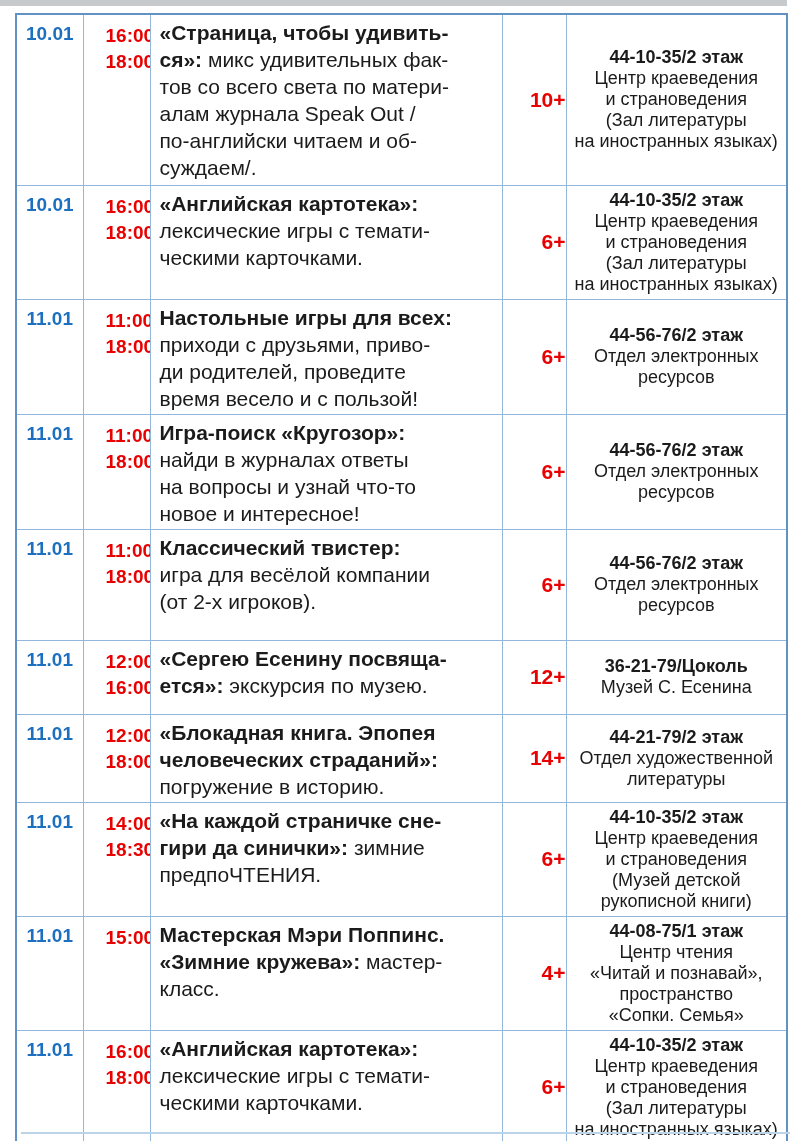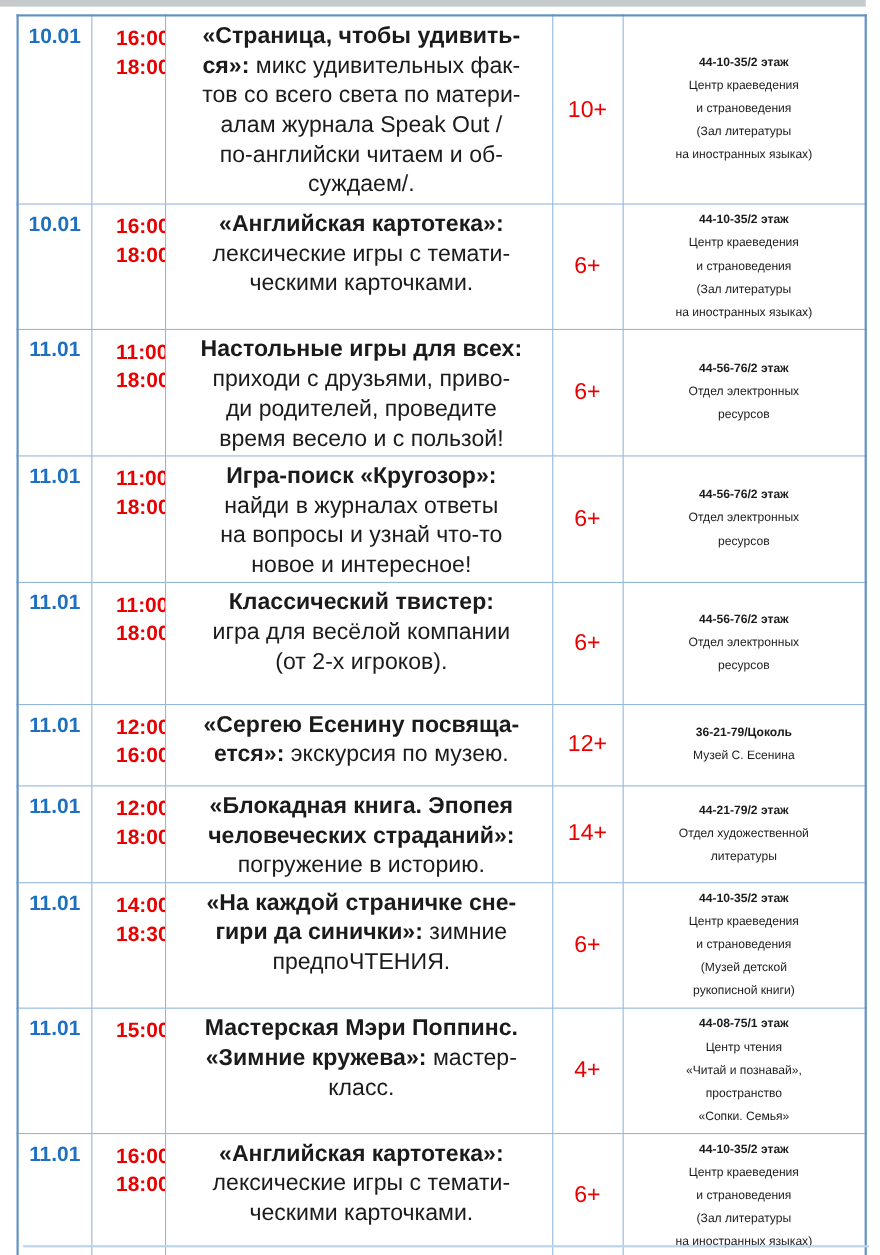--- a/index.html
+++ b/index.html
@@ -31,30 +31,30 @@
     vertical-align:top;text-align:center;padding-top:8px;
     color:var(--date-blue);font-weight:bold;font-size:19px;
   }
   td.time{
     vertical-align:top;text-align:center;padding-top:8px;
     color:var(--accent-red);font-weight:bold;font-size:19px;line-height:26px;
     white-space:pre-line;
     padding-left:22px;
   }
   td.desc{
-    vertical-align:top;text-align:center;padding:4px 4px 2px 9px;
+    vertical-align:top;text-align:left;padding:4px 4px 2px 9px;
     font-size:21px;line-height:27px;white-space:pre-wrap;
   }
   td.age{
-    vertical-align:middle;text-align:center;
-    color:var(--accent-red);font-weight:normal;font-size:21px;
+    vertical-align:middle;text-align:right;
+    color:var(--accent-red);font-weight:bold;font-size:21px;
   }
   td.loc{
     vertical-align:middle;text-align:center;
-    font-size:11px;line-height:21px;white-space:pre-wrap;padding:4px 2px;margin-top:48px;
+    font-size:18px;line-height:21px;white-space:pre-wrap;padding:4px 2px;margin-top:48px;
   }
   .b{font-weight:bold;}
   tr.day-row td{
     background:var(--day-header-bg);color:var(--day-header-text);
     font-weight:bold;text-align:center;vertical-align:middle;
     font-size:20px;letter-spacing:2px;white-space:normal;
   }
   tbody tr:nth-child(1){height:171px}
   tbody tr:nth-child(2){height:113px}
   tbody tr:nth-child(3){height:28px}

